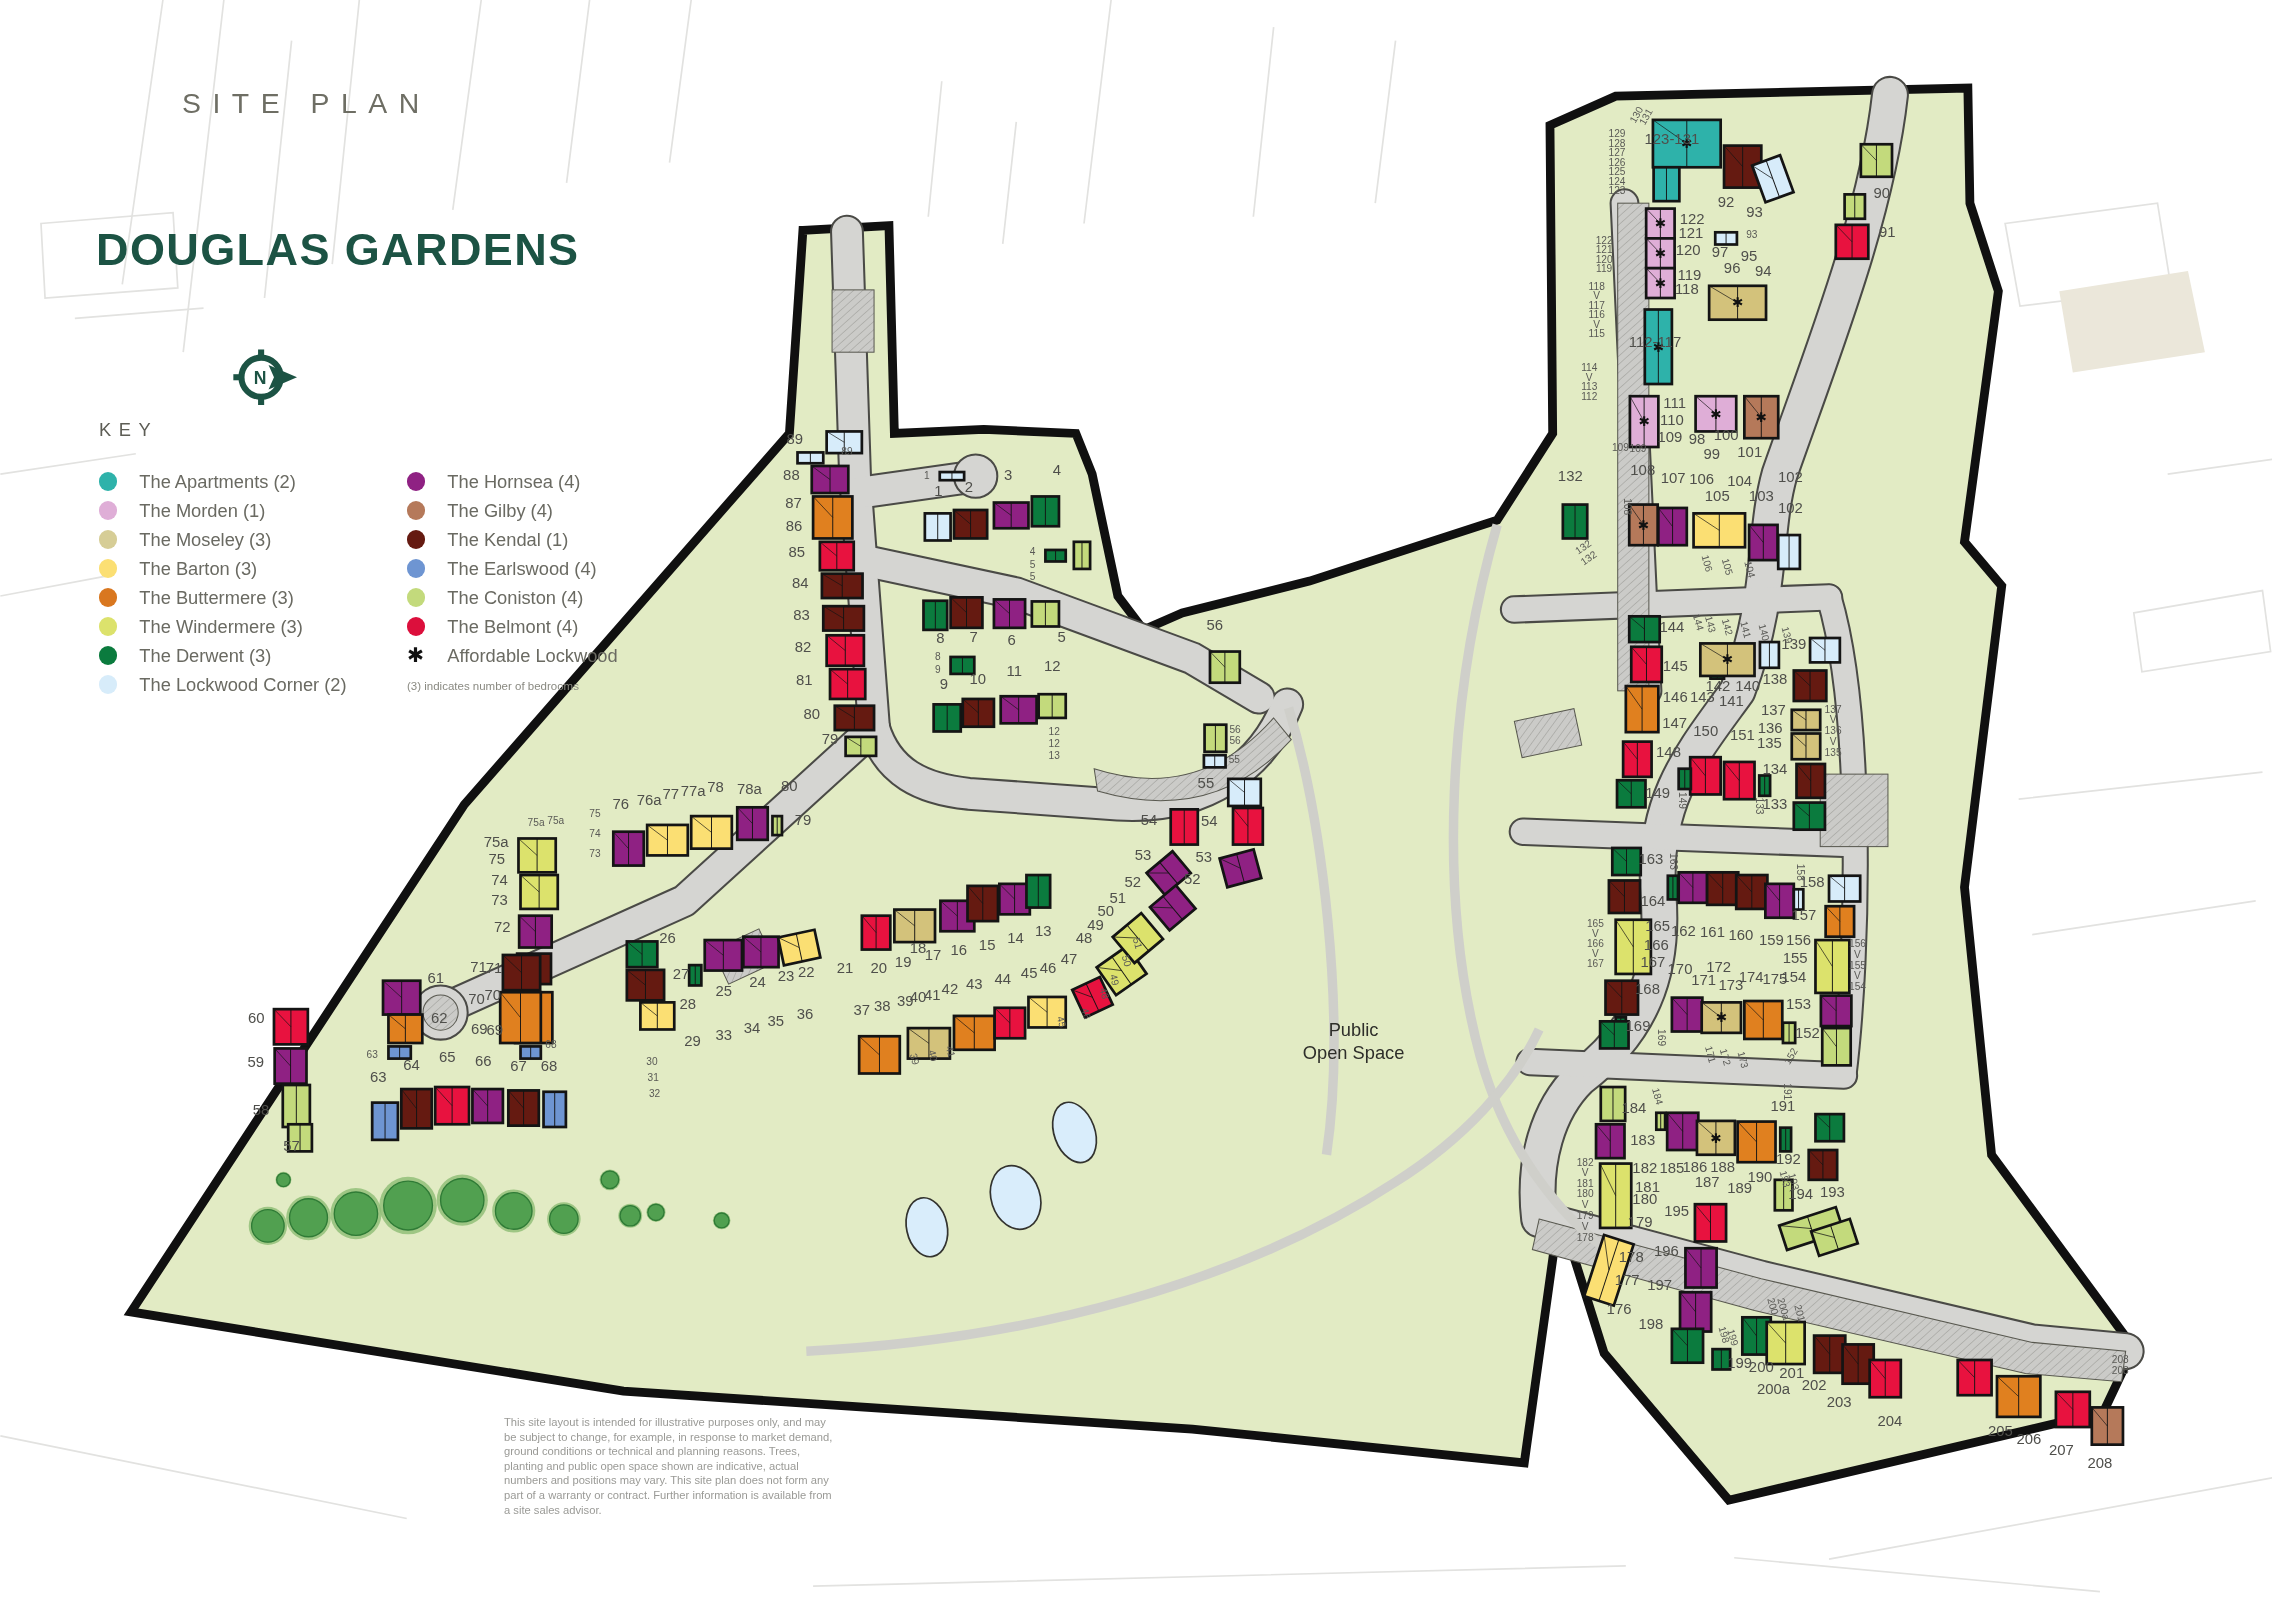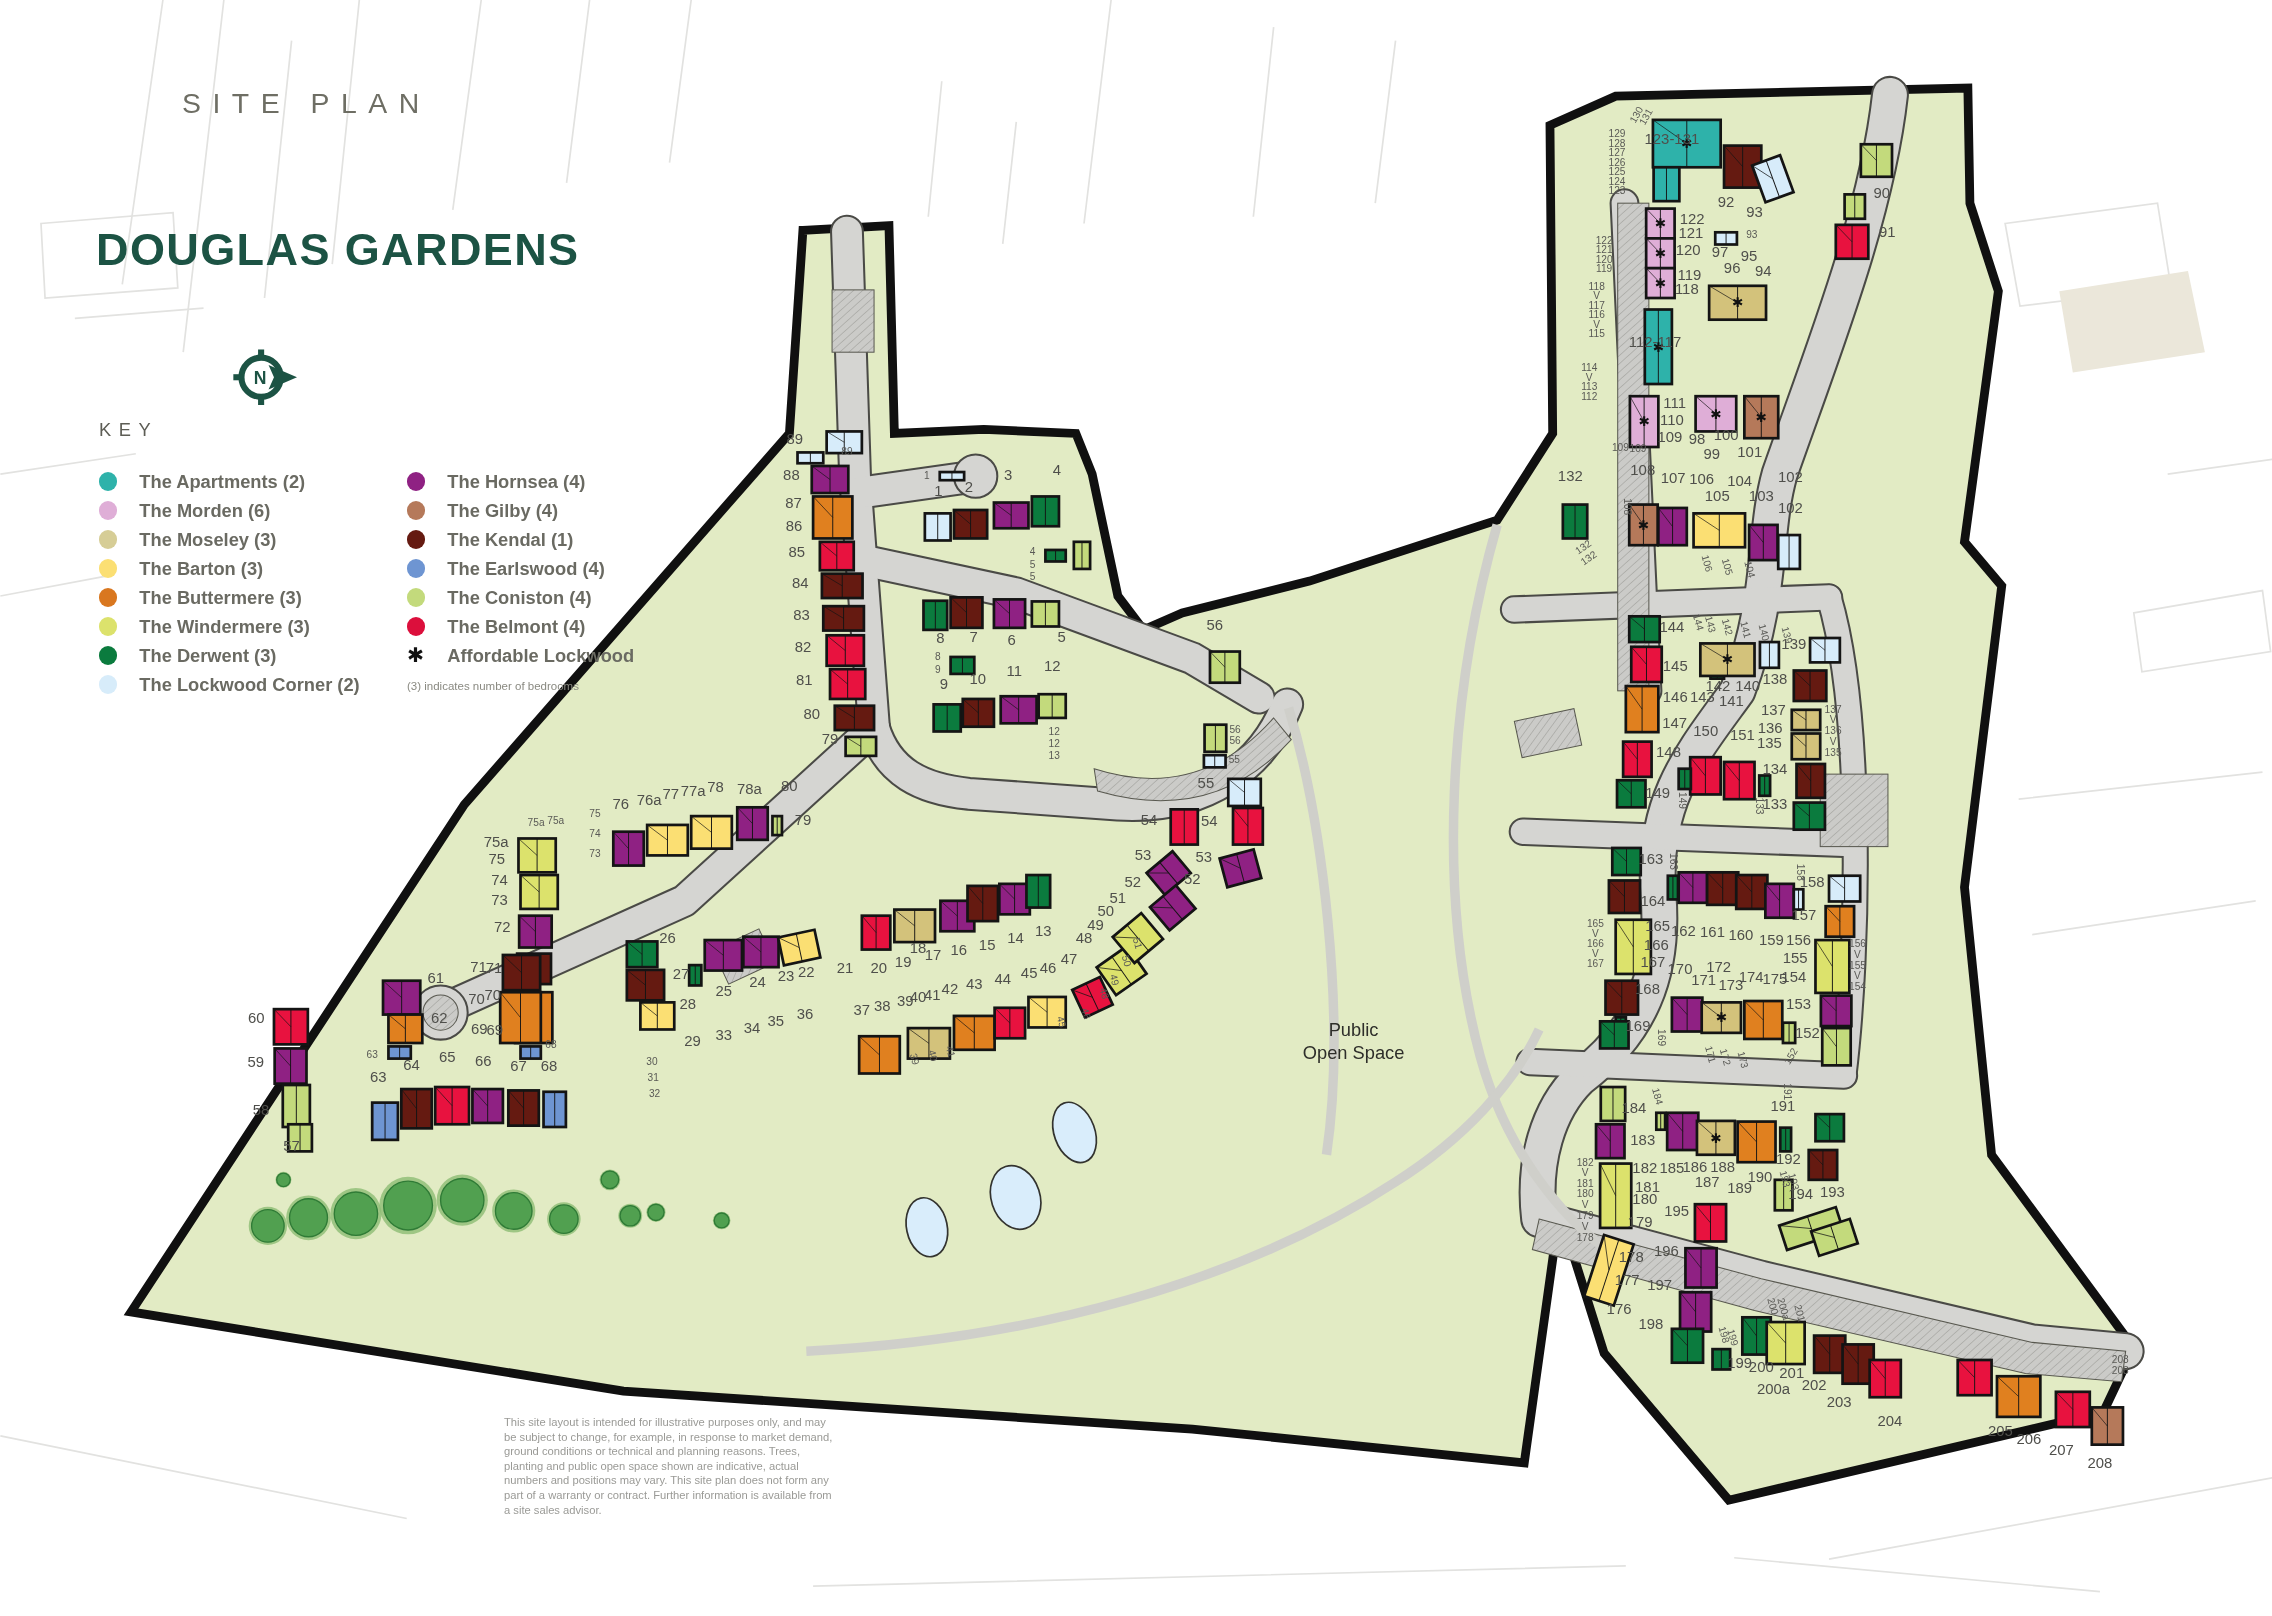--- a/index.html
+++ b/index.html
@@ -12,21 +12,21 @@
             color:#1c5344;font-weight:700;}
   .key{position:absolute;left:99px;top:419px;width:650px;}
   .key-title{font-size:18.3px;letter-spacing:7.5px;color:#5d5d55;margin-bottom:26px;}
   .key-cols{display:flex;gap:0px;}
   .key-col{display:flex;flex-direction:column;}
   .key-col.c1{width:308px;}
   .key-row{display:flex;align-items:center;height:29px;}
   .swatch{width:18.3px;height:18.3px;border-radius:50%;margin-right:22px;flex:0 0 18.3px;}
   .swatch.sym{background:none !important;border-radius:0;font-size:20.3px;color:#111;
               line-height:18.3px;text-align:left;}
-  .key-label{font-size:18.3px;color:#6a6a62;white-space:nowrap;font-weight:bold;}
+  .key-label{font-size:18.3px;color:#6a6a62;white-space:nowrap;}
   .key-footnote{font-size:11.5px;color:#8a8a82;margin-top:9.5px;margin-left:0px;}
   .key-col.c2 .key-footnote{margin-left:0;}
   .disclaimer{position:absolute;left:504px;top:1415px;width:329px;font-size:11.2px;
               line-height:14.6px;color:#9a9a96;}
   text.plot{fill:#4f4f4b;font-size:22px;font-family:"Liberation Sans",sans-serif;}
   text.plot.small{font-size:15px;fill:#5a5a56;}
   text.pos{fill:#2e2e2a;font-size:27px;font-family:"Liberation Sans",sans-serif;}
 </style>
 </head>
 <body>
@@ -1300,21 +1300,21 @@
   <div class="key">
     <div class="key-title">KEY</div>
     <div class="key-cols">
       <div class="key-col c1" id="key-col-1">
           <div class="key-row">
             <span class="swatch" style="background: rgb(46, 178, 170);"></span>
             <span class="key-label">The Apartments (2)</span>
           </div>
           <div class="key-row">
             <span class="swatch" style="background: rgb(223, 174, 215);"></span>
-            <span class="key-label">The Morden (6)</span>
+            <span class="key-label">The Morden (1)</span>
           </div>
           <div class="key-row">
             <span class="swatch" style="background: rgb(214, 205, 150);"></span>
             <span class="key-label">The Moseley (3)</span>
           </div>
           <div class="key-row">
             <span class="swatch" style="background: rgb(251, 223, 115);"></span>
             <span class="key-label">The Barton (3)</span>
           </div>
           <div class="key-row">

